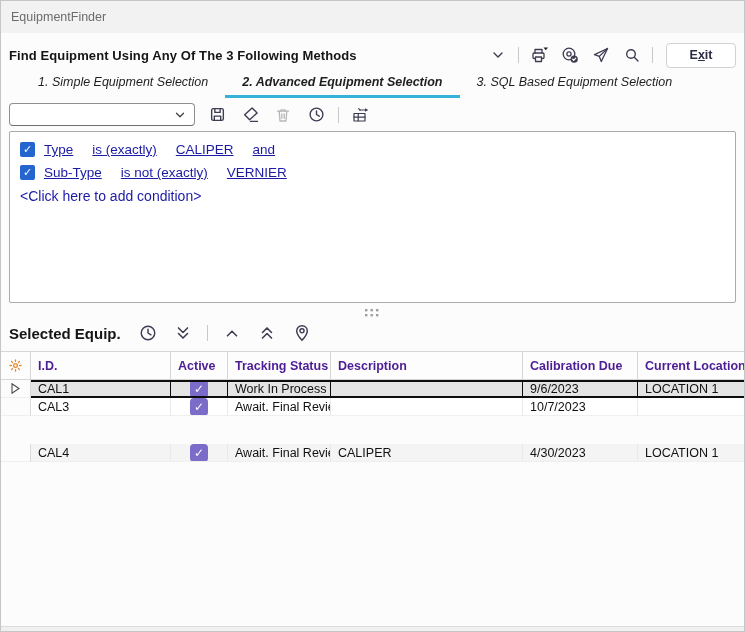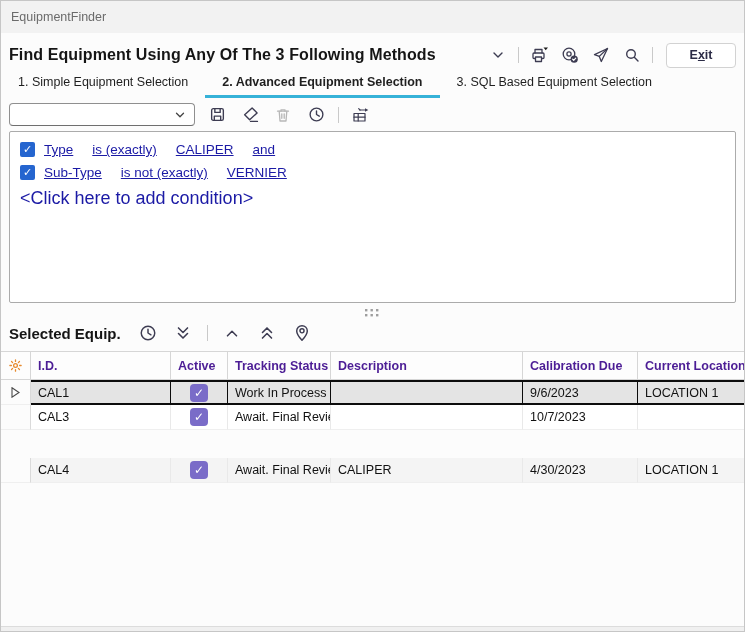--- a/index.html
+++ b/index.html
@@ -7,32 +7,32 @@
   .window {
     position:relative; width:745px; height:632px; background:#fcfcfc;
     border:1px solid #c6c6c6; overflow:hidden; color:#1b1b1b;
   }
   .titlebar {
     height:32px; background:#f2f2f2; display:flex; align-items:center;
     padding:16px 10px; font-size:12.5px; color:#6b6b6b;
   }
   
   .header-row { display:flex; align-items:center; padding:10px 8px 4px 8px; height:38px; }
-  .page-title { flex:1; font-size:16px; font-weight:700; color:#151515; letter-spacing:.1px; }
+  .page-title { flex:1; font-size:13px; font-weight:700; color:#151515; letter-spacing:.1px; }
   .hdr-icons { display:flex; align-items:center; gap:9px; }
   .icon-btn { display:flex; align-items:center; justify-content:center; width:22px; height:22px; cursor:pointer; position:relative; }
   .vsep { width:1px; height:16px; background:#c9c9c9; }
   .exit-btn {
     margin-left:4px; width:70px; height:25px; background:#ffffff; border:1px solid #d2d2d2;
     border-radius:4px; font-size:12.5px; font-weight:700; color:#2b2b45;
     display:flex; align-items:center; justify-content:center; cursor:pointer;
   }
   .exit-btn u { text-decoration:underline; }
   
-  .tabs-row { display:flex; padding:0 0; align-items:flex-end; height:27px; }
+  .tabs-row { display:flex; padding:0 20px; align-items:flex-end; height:27px;font-style:italic; }
   .tab { padding:4px 17px 6px 17px; font-size:12.5px; color:#1f1f1f; border-bottom:3px solid transparent; cursor:pointer; white-space:nowrap; }
   .tab.active { font-weight:700; border-bottom-color:#36b2d8; }
   
   .toolbar-row { display:flex; align-items:center; gap:11px; padding:5px 8px 3px 8px; height:31px; }
   .combobox {
     width:186px; height:23px; background:#fff; border:1px solid #8f8f8f; border-bottom-color:#6f6f6f;
     border-radius:4px; display:flex; align-items:center; justify-content:flex-end; padding:0 7px; cursor:pointer;
   }
   .tool-icon { display:flex; align-items:center; justify-content:center; width:22px; height:22px; cursor:pointer; }
   .tool-icon.disabled { cursor:default; }
@@ -41,36 +41,36 @@
     margin:2px 8px 0 8px; height:172px; background:#ffffff; border:1px solid #ababab;
     border-radius:2px; padding:7px 10px; overflow:hidden;
   }
   .cond-row { display:flex; align-items:center; gap:9px; height:21px; margin-bottom:2px; }
   .cond-check {
     width:15px; height:15px; border-radius:2px; display:flex; align-items:center; justify-content:center;
     color:#fff; font-size:11px; line-height:1; cursor:pointer; flex:0 0 auto;
   }
   .cond-links { display:flex; gap:19px; font-size:13.5px; }
   .cond-link { color:#1b1aa5; text-decoration:underline; cursor:pointer; white-space:nowrap; }
-  .add-cond { font-size:18px; color:#1b1aa5; margin-top:3px; cursor:pointer; display:inline-block; }
+  .add-cond { font-size:14px; color:#1b1aa5; margin-top:3px; cursor:pointer; display:inline-block; }
   
   .splitter { height:18px; position:relative; }
   .grip { position:absolute; left:363px; top:6px; }
   
   .section-row { display:flex; align-items:center; padding:0 8px 6px 8px; height:30px; }
   .section-title { font-size:15px; font-weight:700; color:#151515; width:128px; }
   .sec-icons { display:flex; align-items:center; gap:13px; }
   
   .grid { width:745px; font-size:12.5px; }
   .grid-header, .grid-row { display:grid; grid-template-columns:30px 140px 57px 103px 192px 115px 1fr; }
   .grid-header { height:29px; background:#fdfdfd; border-top:1px solid #d6d6d6; border-bottom:1px solid #d6d6d6; }
   .gh-cell { display:flex; align-items:center; padding:0 7px; font-weight:600; color:#4c1d95; border-right:1px solid #d6d6d6; overflow:hidden; white-space:nowrap; }
   .gh-cell:last-child { border-right:none; }
   .gh-cell.ind { justify-content:center; padding:0; }
-  .grid-row { height:25px; background:#fff; }
+  .grid-row { height:18px; background:#fff; }
   .grid-row:nth-child(3) { background:#f4f4f4;margin-top:28px; }
   .cell { display:flex; align-items:center; padding:0 7px; border-right:1px solid #e9e9e9; border-bottom:1px solid #efefef; overflow:hidden; white-space:nowrap; color:#111; }
   .cell:last-child { border-right:none; }
   .cell.ind { justify-content:center; padding:0; background:#fcfcfc; border-right:1px solid #dadada; }
   .cell.center { justify-content:center; }
   .grid-row.selected .cell:not(.ind) {
     background:#e4e4e4; border-top:2px solid #0c0c0c; border-bottom:2px solid #0c0c0c; border-right:1px solid #0c0c0c;
   }
   .grid-row.selected .cell:last-child { border-right:2px solid #0c0c0c; }
   .active-check {

